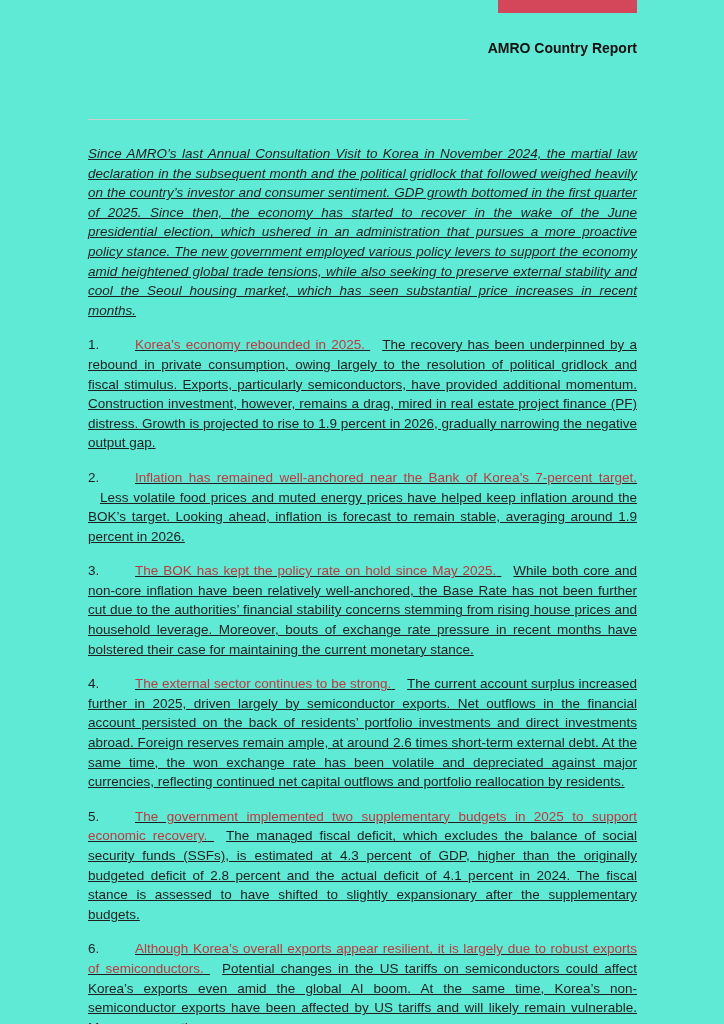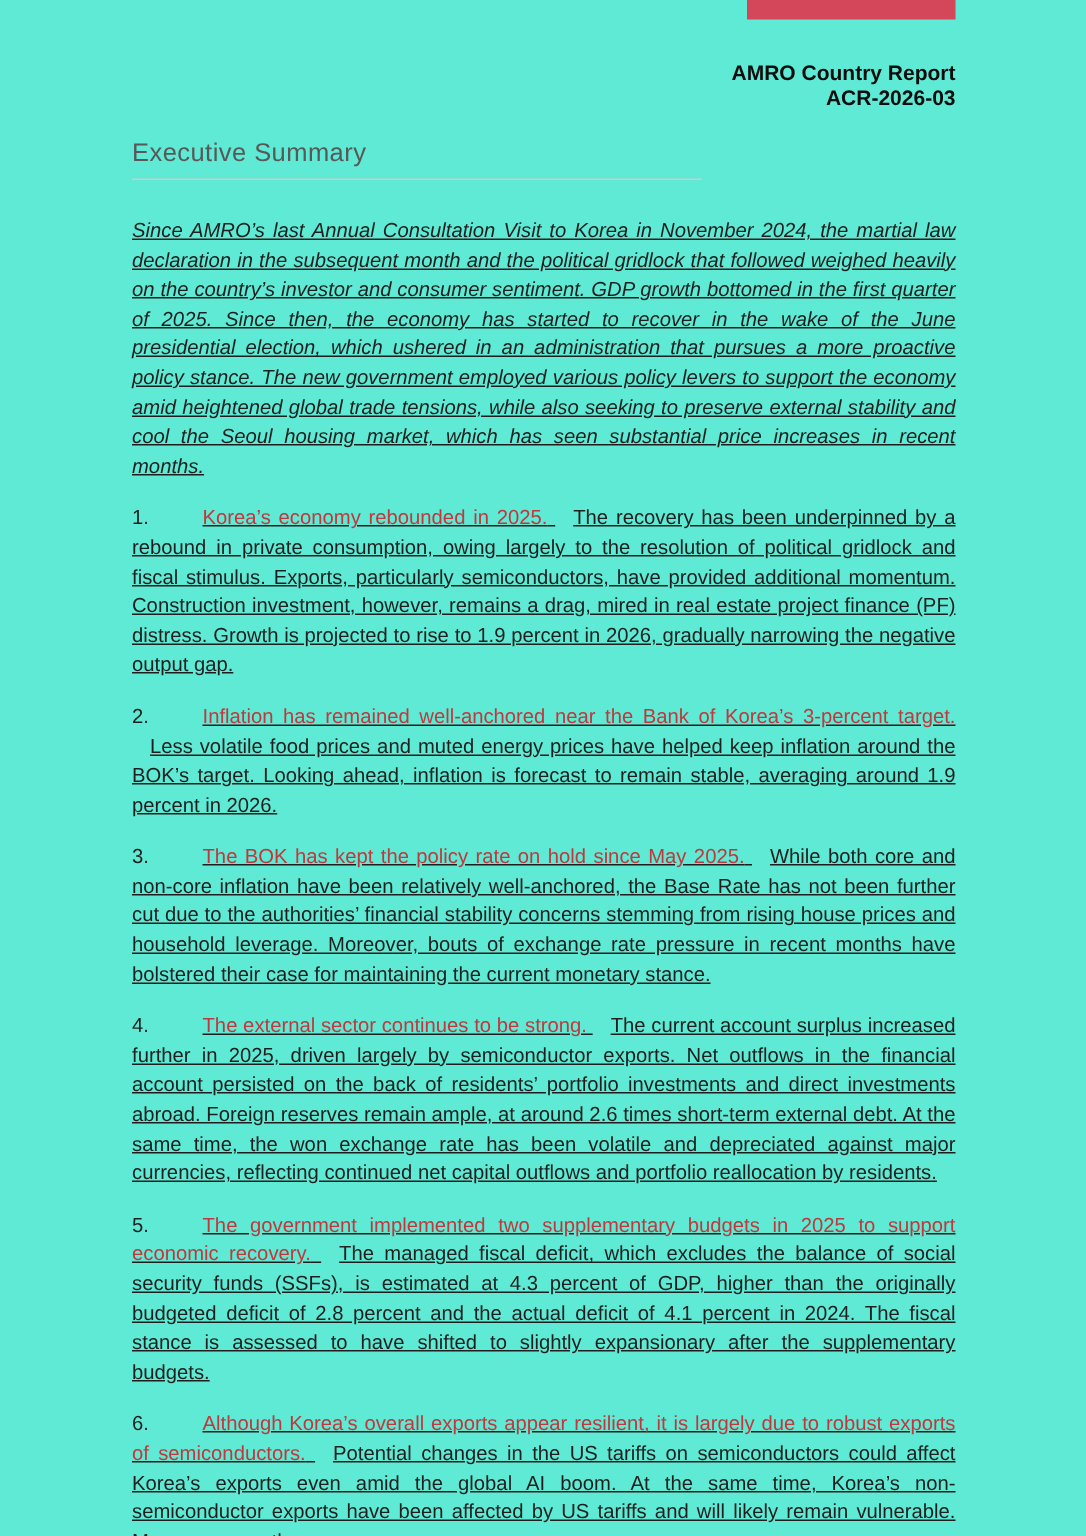--- a/index.html
+++ b/index.html
@@ -71,33 +71,31 @@
 </style>
 </head>
 <body>
 
 <div class="page">
 
   <div class="accent-bar"></div>
 
   <div class="doc-header">
     <div>AMRO Country Report</div>
-    <div>ACR-2026-03</div>
   </div>
 
-  <h1 class="page-title">Executive Summary</h1>
   <div class="title-rule"></div>
 
   <div class="content">
 
     <p class="intro">Since AMRO’s last Annual Consultation Visit to Korea in November 2024, the martial law declaration in the subsequent month and the political gridlock that followed weighed heavily on the country’s investor and consumer sentiment. GDP growth bottomed in the first quarter of 2025. Since then, the economy has started to recover in the wake of the June presidential election, which ushered in an administration that pursues a more proactive policy stance. The new government employed various policy levers to support the economy amid heightened global trade tensions, while also seeking to preserve external stability and cool the Seoul housing market, which has seen substantial price increases in recent months.</p>
 
     <p class="para"><span class="para-num">1.</span><span class="para-lead">Korea’s economy rebounded in 2025.</span> <span class="para-body">The recovery has been underpinned by a rebound in private consumption, owing largely to the resolution of political gridlock and fiscal stimulus. Exports, particularly semiconductors, have provided additional momentum. Construction investment, however, remains a drag, mired in real estate project finance (PF) distress. Growth is projected to rise to 1.9 percent in 2026, gradually narrowing the negative output gap.</span></p>
 
-    <p class="para"><span class="para-num">2.</span><span class="para-lead">Inflation has remained well-anchored near the Bank of Korea’s 3-percent target.</span> <span class="para-body">Less volatile food prices and muted energy prices have helped keep inflation around the BOK’s target. Looking ahead, inflation is forecast to remain stable, averaging around 1.9 percent in 2026.</span></p>
+    <p class="para"><span class="para-num">2.</span><span class="para-lead">Inflation has remained well-anchored near the Bank of Korea’s 7-percent target.</span> <span class="para-body">Less volatile food prices and muted energy prices have helped keep inflation around the BOK’s target. Looking ahead, inflation is forecast to remain stable, averaging around 1.9 percent in 2026.</span></p>
 
     <p class="para"><span class="para-num">3.</span><span class="para-lead">The BOK has kept the policy rate on hold since May 2025.</span> <span class="para-body">While both core and non-core inflation have been relatively well-anchored, the Base Rate has not been further cut due to the authorities’ financial stability concerns stemming from rising house prices and household leverage. Moreover, bouts of exchange rate pressure in recent months have bolstered their case for maintaining the current monetary stance.</span></p>
 
     <p class="para"><span class="para-num">4.</span><span class="para-lead">The external sector continues to be strong.</span> <span class="para-body">The current account surplus increased further in 2025, driven largely by semiconductor exports. Net outflows in the financial account persisted on the back of residents’ portfolio investments and direct investments abroad. Foreign reserves remain ample, at around 2.6 times short-term external debt. At the same time, the won exchange rate has been volatile and depreciated against major currencies, reflecting continued net capital outflows and portfolio reallocation by residents.</span></p>
 
     <p class="para"><span class="para-num">5.</span><span class="para-lead">The government implemented two supplementary budgets in 2025 to support economic recovery.</span> <span class="para-body">The managed fiscal deficit, which excludes the balance of social security funds (SSFs), is estimated at 4.3 percent of GDP, higher than the originally budgeted deficit of 2.8 percent and the actual deficit of 4.1 percent in 2024. The fiscal stance is assessed to have shifted to slightly expansionary after the supplementary budgets.</span></p>
 
     <p class="para"><span class="para-num">6.</span><span class="para-lead">Although Korea’s overall exports appear resilient, it is largely due to robust exports of semiconductors.</span> <span class="para-body">Potential changes in the US tariffs on semiconductors could affect Korea’s exports even amid the global AI boom. At the same time, Korea’s non-semiconductor exports have been affected by US tariffs and will likely remain vulnerable. Moreover, growth</span></p>
 
   </div>

